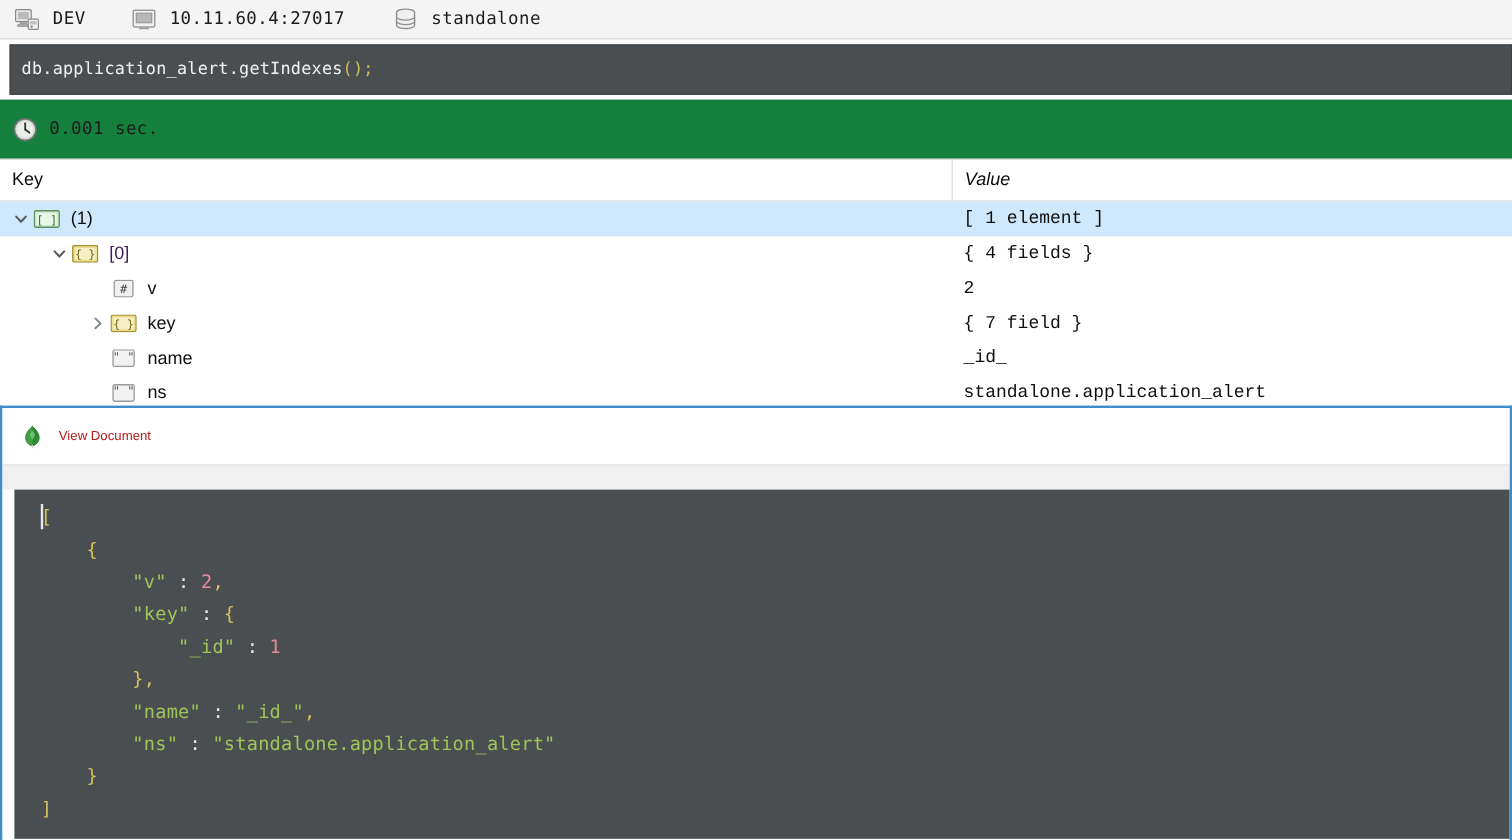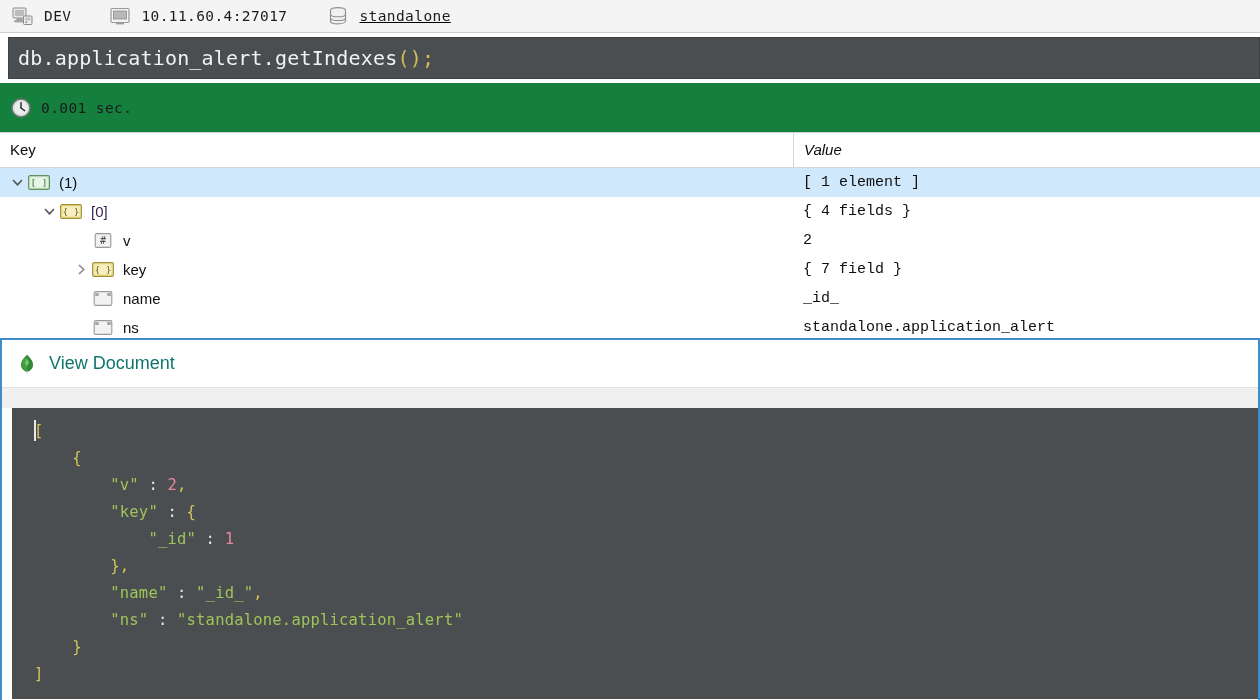--- a/index.html
+++ b/index.html
@@ -43,21 +43,21 @@
     flex: 0 0 auto;
   }
   .conn-label {
     font-family: "DejaVu Sans Mono", monospace;
     font-size: 14.5px;
     color: #1b1b1b;
     letter-spacing: 0.4px;
     white-space: nowrap;
   }
   .conn-gap-a { margin-left: 26px; }
-  .conn-gap-b { margin-left: 28px; text-decoration: underline; }
+  .conn-gap-b { margin-left: 28px; }
 
   
   .query-wrap {
     position: absolute;
     left: 0; top: 33px;
     width: 1260px; height: 50px;
     background: #ffffff;
     box-sizing: border-box;
     padding: 4px 0 4px 8px;
   }
@@ -68,21 +68,21 @@
     border: 1px solid #3d4143;
     box-sizing: border-box;
     display: flex;
     align-items: center;
     padding-left: 9px;
     position: relative;
     overflow: hidden;
   }
   .query-text {
     font-family: "DejaVu Sans Mono", monospace;
-    font-size: 20px;
+    font-size: 14px;
     color: #f2f2f2;
     white-space: pre;
     letter-spacing: 0.2px;
   }
   .q-punc { color: #cfbe5a; }
   .q-semi { color: #cfbe5a; }
 
   
   .status-bar {
     position: absolute;
@@ -201,22 +201,22 @@
   .doc-title {
     height: 47px;
     display: flex;
     align-items: center;
     background: #ffffff;
     box-sizing: border-box;
     padding-left: 14px;
   }
   .leaf-icon { width: 22px; height: 22px; display: block; flex: 0 0 auto; }
   .doc-title-text {
-    font-size: 18px;
-    color: #0f766e;
+    font-size: 11px;
+    color: #b91c1c;
     margin-left: 11px;
     white-space: nowrap;
   }
   .doc-sub {
     height: 21px;
     background: #f0f0f0;
     border-top: 1px solid #e2e2e2;
     box-sizing: border-box;
   }
   .code-outer {

